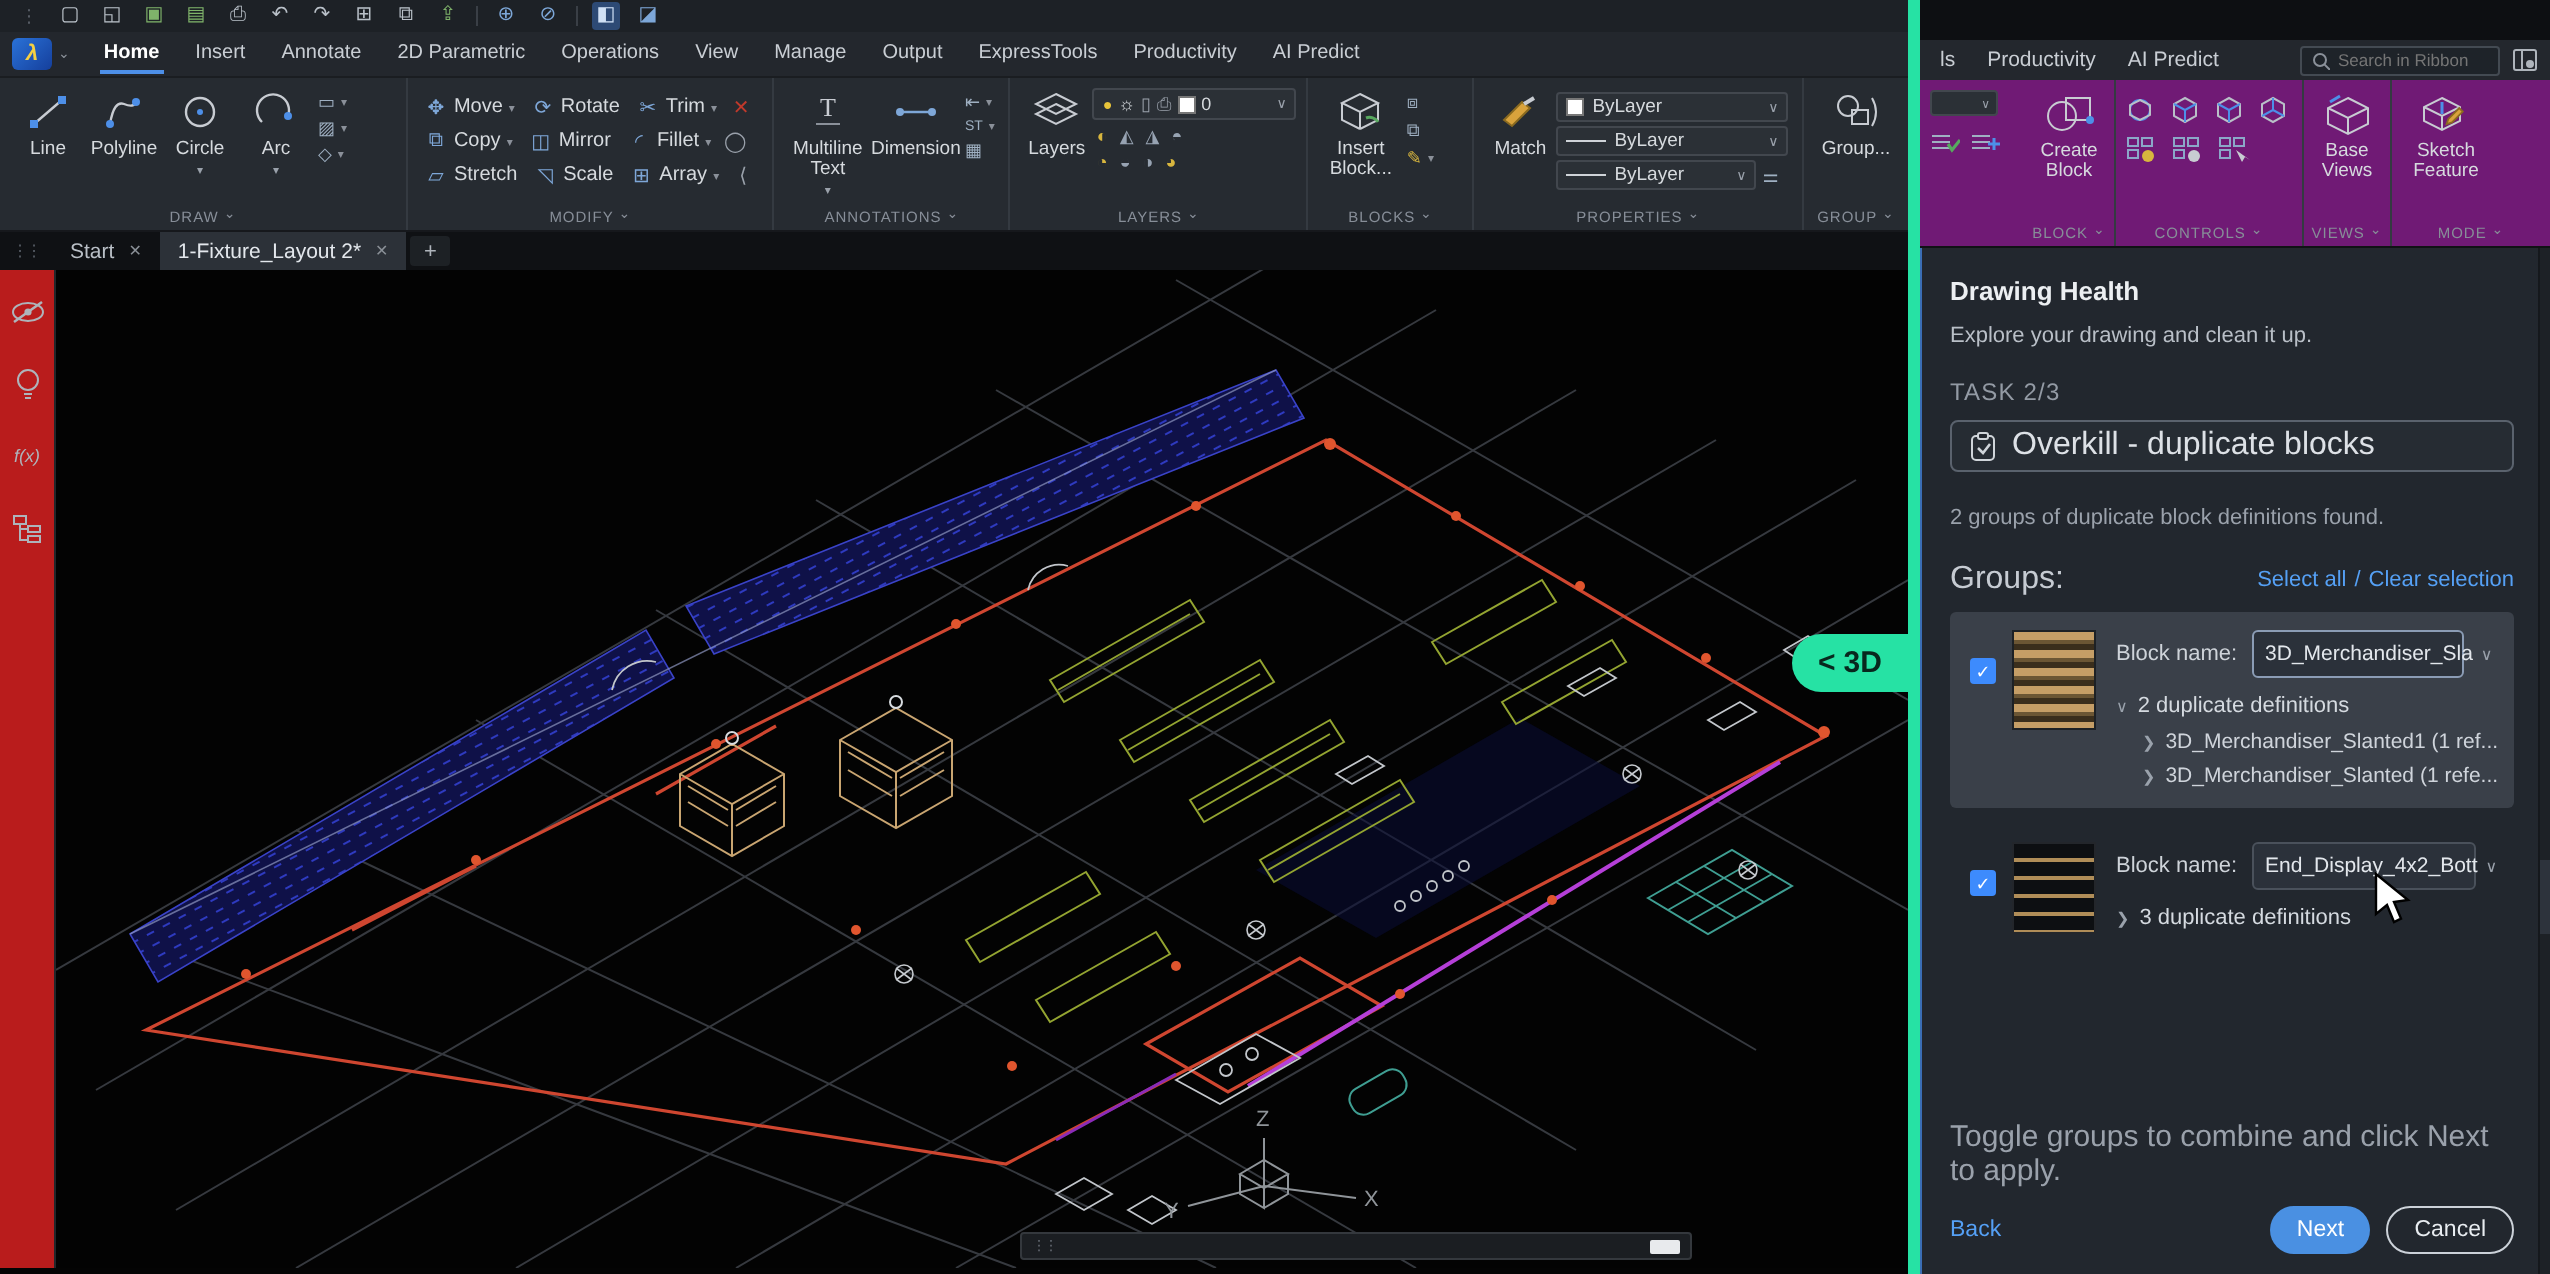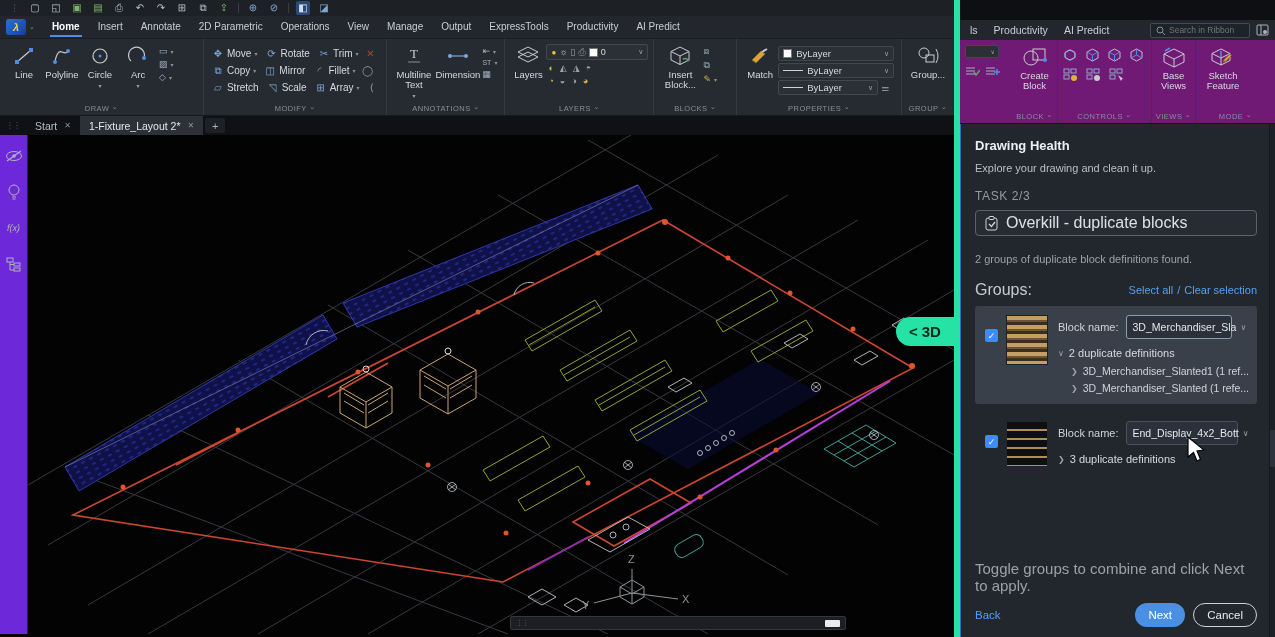--- a/index.html
+++ b/index.html
@@ -66,21 +66,21 @@
 
   .doctabs { height:19px; background:#0f1114; display:flex; align-items:center; }
   .dgrip { width:26px; text-align:center; color:#5a6069; font-size:8px; letter-spacing:-1px; }
   .dtab { display:flex; align-items:center; gap:7px; padding:0 9px; height:19px; font-size:10.5px; color:#b9bfc6; cursor:default;justify-content:center; }
   .dtab.active { background:#2c3138; color:#e3e7ec; }
   .dtab .x { font-size:8px; color:#8a9097; }
   .dplus { width:20px; height:15px; margin-left:2px; background:#1d2125; color:#aeb4bb; font-size:11px;
     display:flex; align-items:center; justify-content:center; border-radius:2px; }
 
   .workspace { display:flex; height:499px; }
-  .ltool { width:28px; background:#6d28d9; border-right:1px solid #23262b; display:flex; flex-direction:column;
+  .ltool { width:28px; background:#b91c1c; border-right:1px solid #23262b; display:flex; flex-direction:column;
     align-items:center; padding-top:12px; gap:18px; }
   .ltool .lti { width:18px; height:18px; display:flex; align-items:center; justify-content:center; color:#aeb4bb; }
   .fxtxt { font-style:italic; font-size:9px; color:#aeb4bb; }
   .canvas { position:relative; flex:1; background:#030303; overflow:hidden; }
   .canvas svg.cad { position:absolute; left:0; top:0; }
   .cmdbar { position:absolute; left:482px; top:481px; width:336px; height:14px; background:#1b1e22;
     border:1px solid #34383d; border-radius:2px; display:flex; align-items:center; padding:0 5px; }
   .cmdbar .cgrip { color:#6a7078; font-size:7px; letter-spacing:-1px; }
   .cmdbar .cbtn { margin-left:auto; width:15px; height:7px; background:#e8eaed; border-radius:1px; }
 

